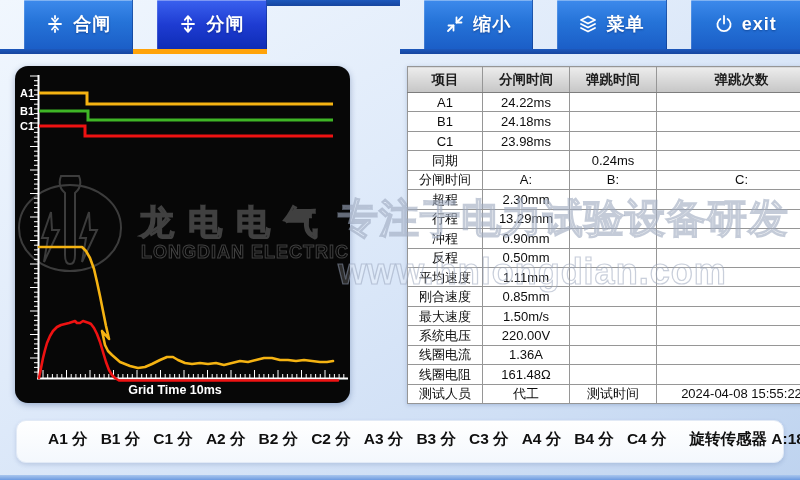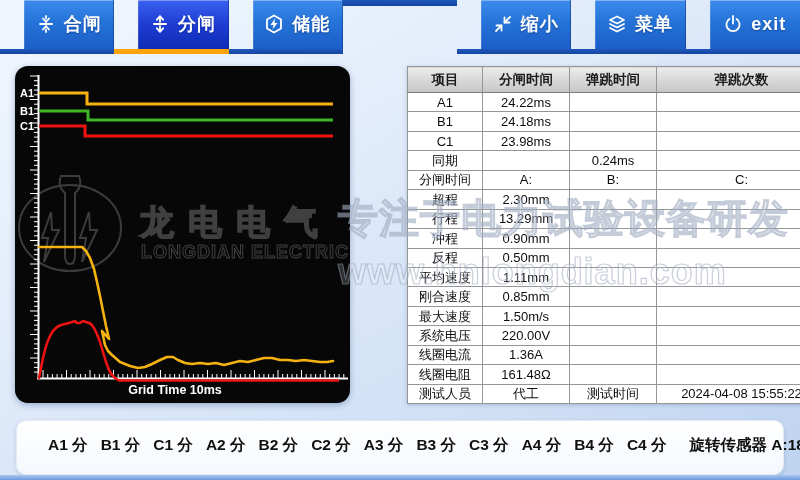--- a/index.html
+++ b/index.html
@@ -36,21 +36,21 @@
   #meas-table{width:419px;height:338px;border-collapse:collapse;table-layout:fixed;
     background:#fff;box-shadow:0 1px 4px rgba(40,70,130,.25);margin-left:38px;}
   #meas-table th,#meas-table td{border:1px solid #969696;text-align:center;vertical-align:middle;
     padding:0 2px;overflow:hidden;white-space:nowrap;}
   #meas-table th{height:25px;font-size:13.5px;font-weight:bold;color:#1c1c1c;
     background:linear-gradient(#ececec,#c6c6c6);border-bottom:1px solid #7d7d7d;}
   #meas-table td{font-size:13px;color:#0d0d0d;line-height:1;}
   #meas-table td.item-col{font-size:13px;}
 
   
-  #status-bar{position:absolute;left:16px;top:420px;width:768px;height:55px;box-sizing:border-box;
+  #status-bar{position:absolute;left:16px;top:420px;width:768px;height:43px;box-sizing:border-box;
     background:linear-gradient(#ffffff,#f4f8fd);border-radius:10px;border:1px solid #e2eaf6;
     box-shadow:0 2px 4px rgba(50,80,140,.18);display:flex;align-items:center;padding:0 0 4px 31px;gap:13px;}
   .status-item{font-size:15.5px;font-weight:bold;color:#101010;white-space:nowrap;}
   .sensor-item{margin-left:10px;}
 </style>
 </head>
 <body>
 
 <div id="screen">
 
@@ -67,30 +67,20 @@
         <div class="tab-underline"></div>
       </div>
       <div class="tab active">
         <div class="tab-face">
           <svg class="tab-icon" viewBox="0 0 20 20" fill="none" stroke="#fff" stroke-width="1.8" stroke-linecap="round" stroke-linejoin="round">
             <path d="M4 10 H16"></path>
             <path d="M10 8 V4 M6.8 5.8 L10 2.2 L13.2 5.8"></path>
             <path d="M10 12 V16 M6.8 14.2 L10 17.8 L13.2 14.2"></path>
           </svg>
           <span class="tab-label">分闸</span>
-        </div>
-        <div class="tab-underline"></div>
-      </div>
-      <div class="tab">
-        <div class="tab-face">
-          <svg class="tab-icon" viewBox="0 0 20 20" fill="none" stroke="#fff" stroke-width="1.8" stroke-linecap="round" stroke-linejoin="round">
-            <path d="M10 1.5 L17 5.5 V14.5 L10 18.5 L3 14.5 V5.5 Z"></path>
-            <path d="M11 4.5 L6.5 11 H9.5 L8.5 15.5 L13.5 9 H10.5 Z" fill="#fff" stroke="none"></path>
-          </svg>
-          <span class="tab-label">储能</span>
         </div>
         <div class="tab-underline"></div>
       </div>
       <div class="tab">
         <div class="tab-underline"></div>
       </div>
       <div class="tab">
         <div class="tab-face">
           <svg class="tab-icon" viewBox="0 0 20 20" fill="none" stroke="#fff" stroke-width="1.8" stroke-linecap="round" stroke-linejoin="round">
             <path d="M11.5 3.5 V8.5 H16.5"></path>

